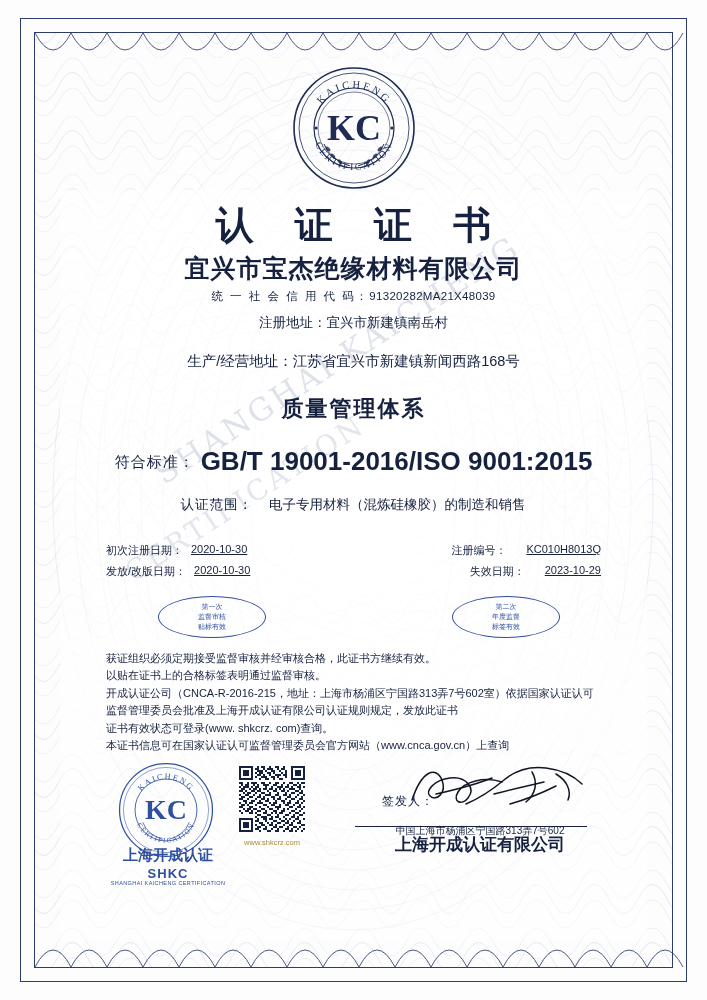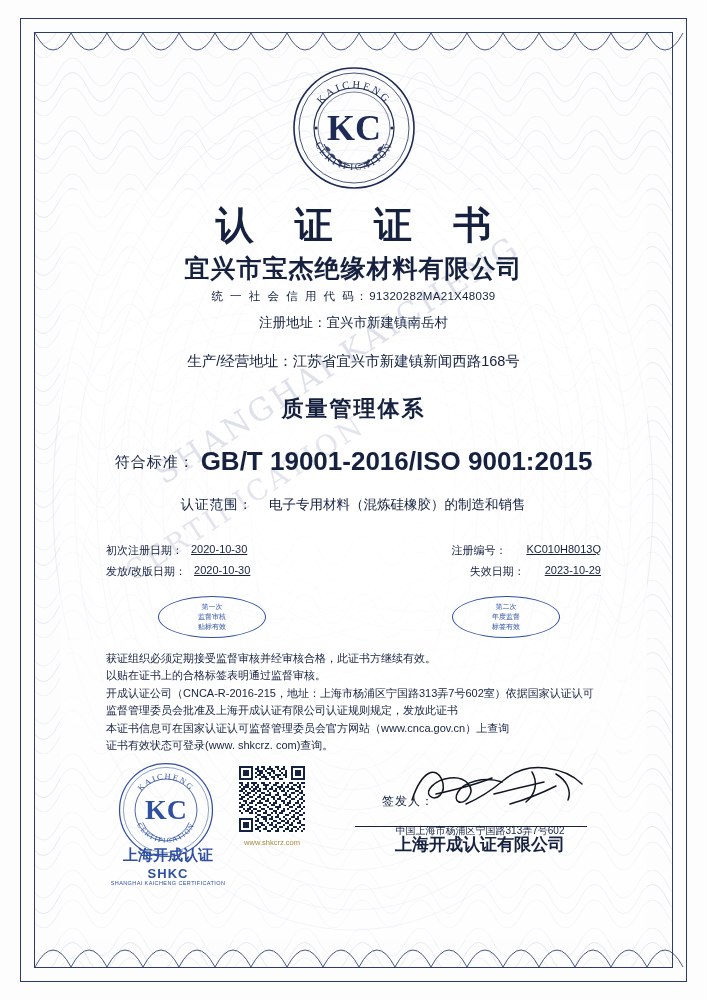--- a/index.html
+++ b/index.html
@@ -452,22 +452,22 @@
       <div>年度监督</div>
       <div>标签有效</div>
     </div>
   </div>
 
   <div class="legal">
     <p>获证组织必须定期接受监督审核并经审核合格，此证书方继续有效。</p>
     <p>以贴在证书上的合格标签表明通过监督审核。</p>
     <p>开成认证公司（CNCA-R-2016-215，地址：上海市杨浦区宁国路313弄7号602室）依据国家认证认可</p>
     <p>监督管理委员会批准及上海开成认证有限公司认证规则规定，发放此证书</p>
+    <p>证书有效状态可登录(www. shkcrz. com)查询。</p>
     <p>本证书信息可在国家认证认可监督管理委员会官方网站（www.cnca.gov.cn）上查询</p>
-    <p>证书有效状态可登录(www. shkcrz. com)查询。</p>
   </div>
 
   <svg class="seal-small" viewBox="0 0 124 124">
     <circle cx="62" cy="62" r="60" fill="none" stroke="#2f4fa0" stroke-width="1.6"></circle>
     <circle cx="62" cy="62" r="55" fill="none" stroke="#2f4fa0" stroke-width="0.7"></circle>
     <circle cx="62" cy="62" r="40" fill="none" stroke="#2f4fa0" stroke-width="1.1"></circle>
     <path id="arcTop2" d="M22 62 A40 40 0 0 1 102 62" fill="none"></path>
     <path id="arcBot2" d="M20 62 A42 42 0 0 0 104 62" fill="none"></path>
     <text font-family="Liberation Serif, serif" font-size="10.5" fill="#2f4fa0" letter-spacing="2.4">
       <textPath href="#arcTop2" startOffset="50%" text-anchor="middle">KAICHENG</textPath>

